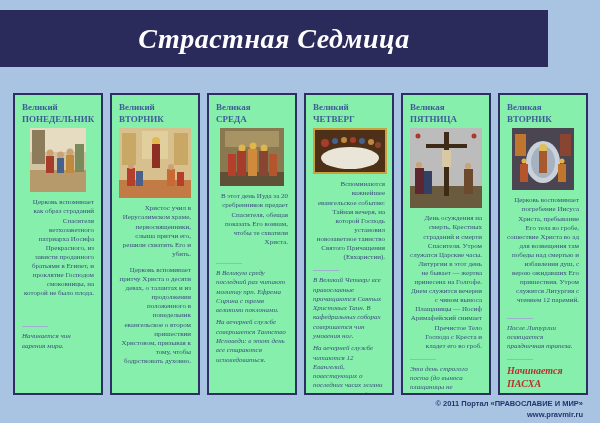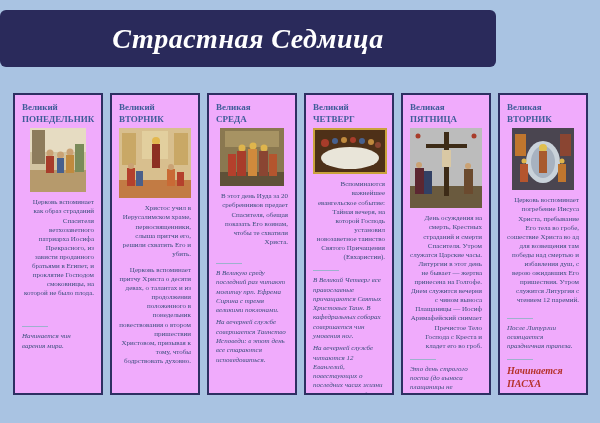--- a/index.html
+++ b/index.html
@@ -2,30 +2,30 @@
 <html><head>
 <meta charset="utf-8">
 <style>
   html,body { margin:0; padding:0; }
   .page {
     position:relative; width:600px; height:423px;
     background:#a9c3e2; overflow:hidden;
     font-family:"Liberation Serif","DejaVu Serif",serif;
   }
   .band {
-    position:absolute; left:0; top:10px; width:496px; height:57px;
-    background:#2a2a5b; display:flex; align-items:center; justify-content:center;border-radius:6px;
+    position:absolute; left:0; top:10px; width:548px; height:57px;
+    background:#2a2a5b; display:flex; align-items:center; justify-content:center;
   }
   .band h1 {
     margin:0; color:#ffffff; font-size:28px; font-style:italic; font-weight:bold;
     letter-spacing:0.5px;
   }
   .cards { position:absolute; left:13px; top:93px; display:flex; gap:7px; }
   .card {
-    width:90px; height:302px; background:#f0abfc;
+    width:90px; height:302px; background:#86efac;
     border:2px solid #2d2f62; box-sizing:border-box;
     padding:7px 7px 12px; overflow:hidden;
   }
   .daytitle { color:#3f5c99; font-weight:bold; font-size:9px; line-height:1.3; margin:0 0 3px; }
   .daytitle span { display:block; }
   .scene { display:block; margin:3px auto 6px; }
   p.body { margin:0 0 7px; font-size:7px; line-height:1.3; color:#3a4f7c;text-align:right; }
   .sep { width:26px; height:0; border-top:1px solid #9db1cd; margin:12px 0 5px; }
   .sep.mt-lg { margin-top:28px; }
   .sep.mt-md { margin-top:16px; }
@@ -93,21 +93,21 @@
         <circle cx="37" cy="13" r="4" fill="#e3b84e"></circle>
         <rect x="33" y="16" width="8" height="24" fill="#8d2f22"></rect>
         <rect x="8" y="40" width="8" height="18" fill="#b4402c"></rect>
         <rect x="17" y="43" width="7" height="15" fill="#4a5f8a"></rect>
         <rect x="48" y="41" width="8" height="17" fill="#c96a35"></rect>
         <rect x="58" y="44" width="7" height="14" fill="#b4402c"></rect>
         <circle cx="12" cy="38" r="3" fill="#caa274"></circle>
         <circle cx="52" cy="39" r="3" fill="#caa274"></circle>
       </svg>
       <p class="body">Христос учил в Иерусалимском храме, первосвященники, слыша притчи его, решили схватить Его и убить.</p>
-      <p class="body">Церковь вспоминает притчу Христа о десяти девах, о талантах и из продолжения положенного в понедельник повествования о втором пришествии Христовом, призывая к тому, чтобы бодрствовать духовно.</p>
+      <p class="body">Церковь вспоминает притчу Христа о десяти девах, о талантах и из продолжения положенного в понедельник евангельское о втором пришествии Христовом, призывая к тому, чтобы бодрствовать духовно.</p>
     </article>
 
     <article class="card">
       <h2 class="daytitle">
         <span>Великая</span>
         <span>СРЕДА</span>
       </h2>
       <svg class="scene" width="64" height="58" viewBox="0 0 64 58">
         <rect width="64" height="58" fill="#8a7850"></rect>
         <rect x="5" y="3" width="54" height="16" fill="#a79363"></rect>
@@ -194,14 +194,18 @@
       </svg>
       <p class="body">Церковь воспоминает погребение Иисуса Христа, пребывание Его тела во гробе, сошествие Христа во ад для возвещения там победы над смертью и избавления душ, с верою ожидавших Его пришествия. Утром служится Литургия с чтением 12 паремий.</p>
       <div class="sep"></div>
       <p class="note">После Литургии освящается праздничная трапеза.</p>
       <div class="sep mt-sm"></div>
       <p class="highlight">Начинается ПАСХА</p>
     </article>
 
   </div>
 
+  <div class="footer">
+    <div>© 2011 Портал «ПРАВОСЛАВИЕ И МИР»</div>
+    <div>www.pravmir.ru</div>
+  </div>
 
 </div>
 
 </body></html>

